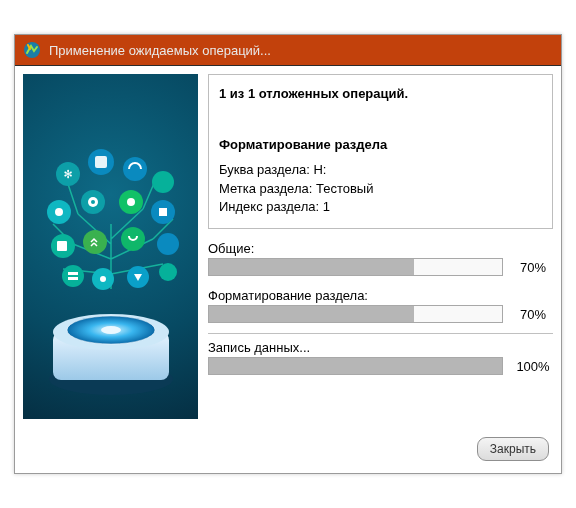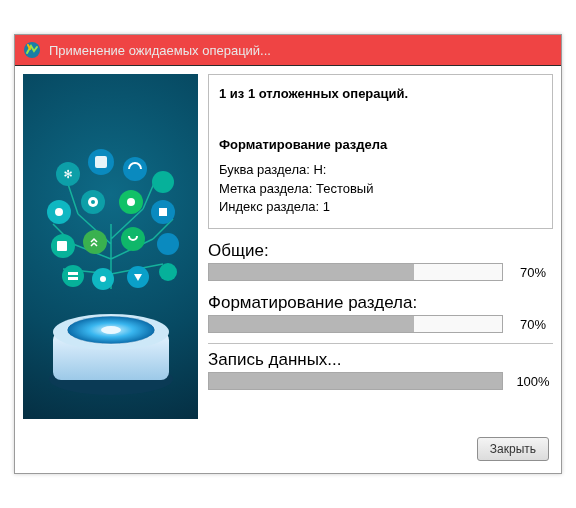--- a/index.html
+++ b/index.html
@@ -15,21 +15,21 @@
   }
   .window {
     width:546px;
     margin:8px auto;
     border:1px solid #9a9a9a;
     background:#fff;
     box-shadow:0 0 4px rgba(0,0,0,0.2);
   }
   .titlebar {
     height:30px;
-    background:#ef4444;
+    background:#c2410c;
     color:#e8e8e8;
     display:flex;
     align-items:center;
     padding:0 8px;
     font-size:13px;
     border-bottom:1px solid #2a2a2a;
   }
   .titlebar .icon {
     width:18px; height:18px;
     margin-right:8px;
@@ -60,21 +60,21 @@
     height:155px;
     box-sizing:border-box;
     overflow:auto;
     color:#000;
     line-height:1.35;
   }
   .info-box .heading1 { font-weight:bold; margin-bottom:8px; }
   .info-box .heading2 { font-weight:bold; margin-bottom:8px;margin-top:33px; }
   .info-box .detail-row { margin-bottom:1px; }
   .progress-group { margin-top:12px; }
-  .pg-label { font-size:17px; margin-bottom:2px; color:#000; }
+  .pg-label { font-size:13px; margin-bottom:2px; color:#000; }
   .pg-row { display:flex; align-items:center; gap:10px; }
   .pg-bar {
     flex:1;
     height:16px;
     border:1px solid #a8a8a8;
     background:#f9f9f9;
     position:relative;
     overflow:hidden;
   }
   .pg-fill {
@@ -89,21 +89,21 @@
   .footer {
     display:flex;
     justify-content:flex-end;
     padding:10px 12px 12px 12px;
   }
   .btn {
     min-width:70px;
     padding:4px 12px;
     font-size:12px;
     border:1px solid #8f8f8f;
-    border-radius:3px;
+    border-radius:9px;
     background:linear-gradient(#f4f4f4,#dcdcdc);
     cursor:pointer;
     color:#333;
   }
 </style>
 </head>
 <body>
 
 <div class="window">
   <div class="titlebar">

